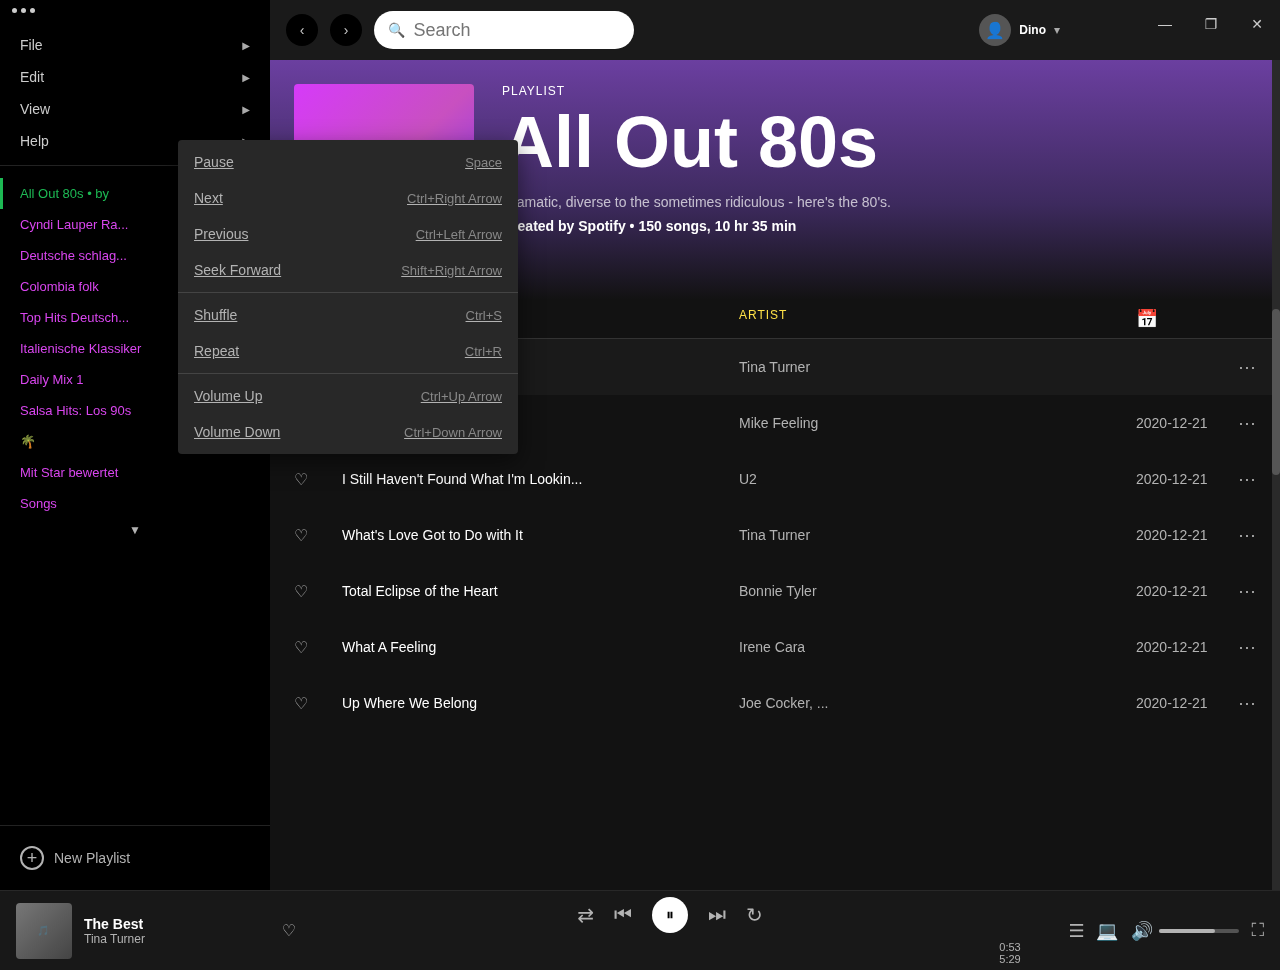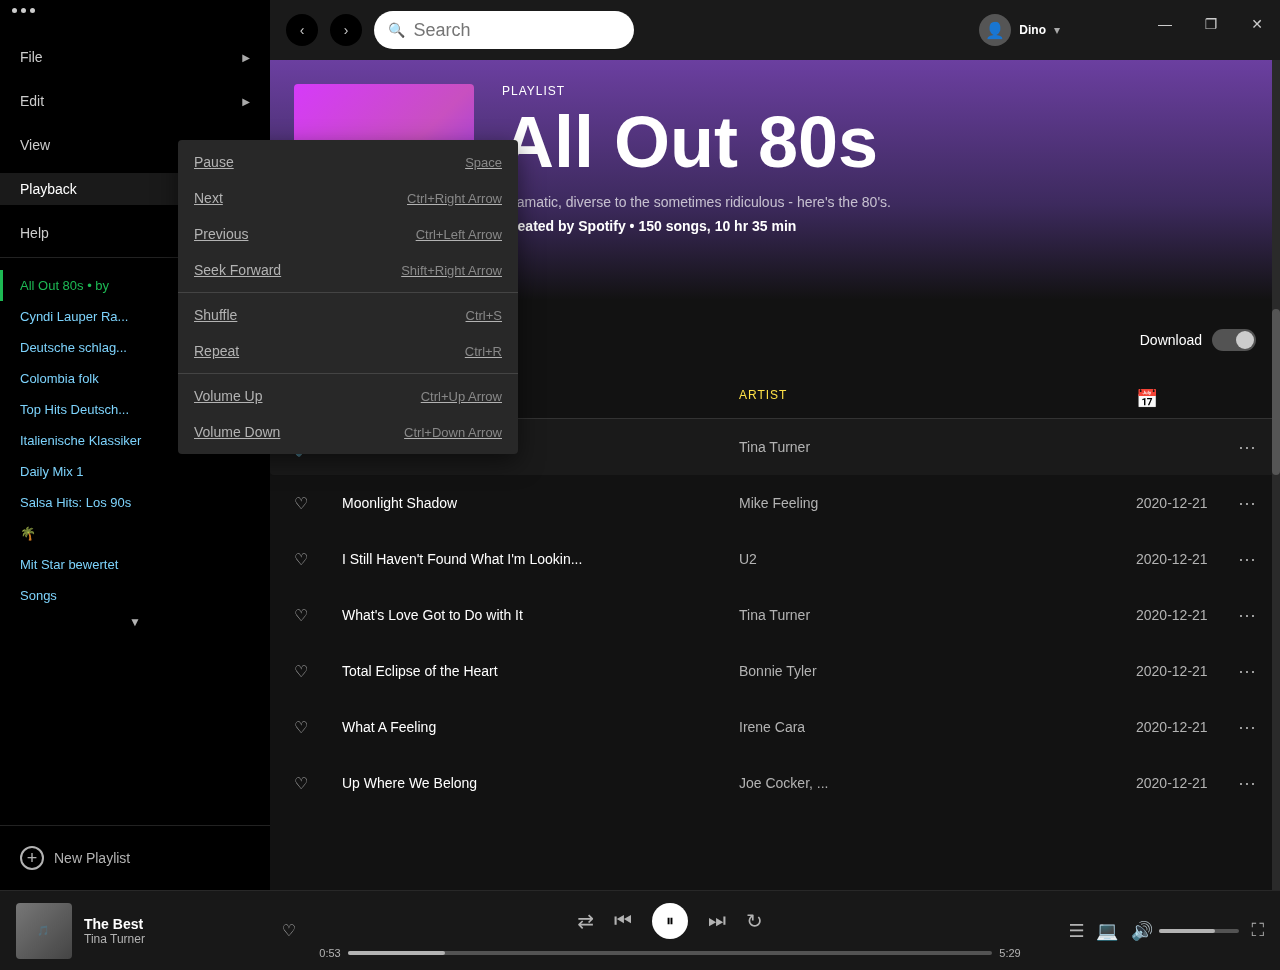--- a/index.html
+++ b/index.html
@@ -59,42 +59,41 @@
     }
     .menu-item {
       display: flex;
       align-items: center;
       justify-content: space-between;
       padding: 8px 20px;
       font-size: 14px;
       color: #ccc;
       cursor: pointer;
       position: relative;
-      margin-top: 12px;
     }
     .menu-item.active { background: #1a1a1a; color: #fff; }
     .menu-arrow { font-size: 10px; color: #aaa; }
     .three-dots {
       padding: 8px 12px;
       display: flex;
       gap: 4px;
       align-items: center;
     }
     .dot { width: 5px; height: 5px; border-radius: 50%; background: #ccc; }
 
     
     .playlist-section {
       flex: 1;
       overflow-y: auto;
       padding: 12px 0;
     }
     .playlist-item {
       padding: 8px 20px;
       font-size: 13px;
-      color: #7dd3fc;
+      color: #d946ef;
       cursor: pointer;
       white-space: nowrap;
       overflow: hidden;
       text-overflow: ellipsis;
     }
     .playlist-item.active { color: #1db954; border-left: 3px solid #1db954; padding-left: 17px; }
 
     .sidebar-bottom {
       padding: 16px 20px;
       border-top: 1px solid #222;
@@ -364,22 +363,23 @@
       background: #fff;
       display: flex;
       align-items: center;
       justify-content: center;
       cursor: pointer;
       font-size: 16px;
       color: #000;
     }
     .progress-bar-area {
       display: flex;
-      align-items: center;
+      align-items: flex-end;
       width: 100%;
+      flex-direction: column;
     }
     .time-label { font-size: 11px; color: #b3b3b3; width: 36px; text-align: center; }
     .progress-track {
       flex: 1;
       height: 4px;
       background: #535353;
       border-radius: 2px;
       position: relative;
       cursor: pointer;
     }
@@ -493,24 +493,20 @@
     <div class="menu-item">
       <span>File</span>
       <span class="menu-arrow">▶</span>
     </div>
     <div class="menu-item">
       <span>Edit</span>
       <span class="menu-arrow">▶</span>
     </div>
     <div class="menu-item">
       <span>View</span>
-      <span class="menu-arrow">▶</span>
-    </div>
-    <div class="menu-item active">
-      <span>Playback</span>
       <span class="menu-arrow">▶</span>
     </div>
     <div class="menu-item">
       <span>Help</span>
       <span class="menu-arrow">▶</span>
     </div>
   </div>
 
   <div class="playlist-section">
     <div class="playlist-item active">All Out 80s • by</div>
@@ -626,29 +622,20 @@
       <div class="playlist-info">
         <div class="playlist-type">PLAYLIST</div>
         <div class="playlist-title">All Out 80s</div>
         <div class="playlist-desc">Dramatic, diverse to the sometimes ridiculous - here's the 80's.</div>
         <div class="playlist-meta">
           <span>Created by </span><span style="font-weight:700;color:#fff;">Spotify</span><span> • 150 songs, 10 hr 35 min</span>
         </div>
       </div>
     </div>
 
-    <div class="playlist-controls">
-      <div class="dots-btn">···</div>
-      <div class="download-area">
-        <span>Download</span>
-        <div class="toggle">
-          <div class="toggle-knob"></div>
-        </div>
-      </div>
-    </div>
 
     <div class="track-header">
       <div></div>
       <div></div>
       <div>ARTIST</div>
       <div>
         <span style="font-size:18px;">📅</span>
       </div>
       <div></div>
     </div>

